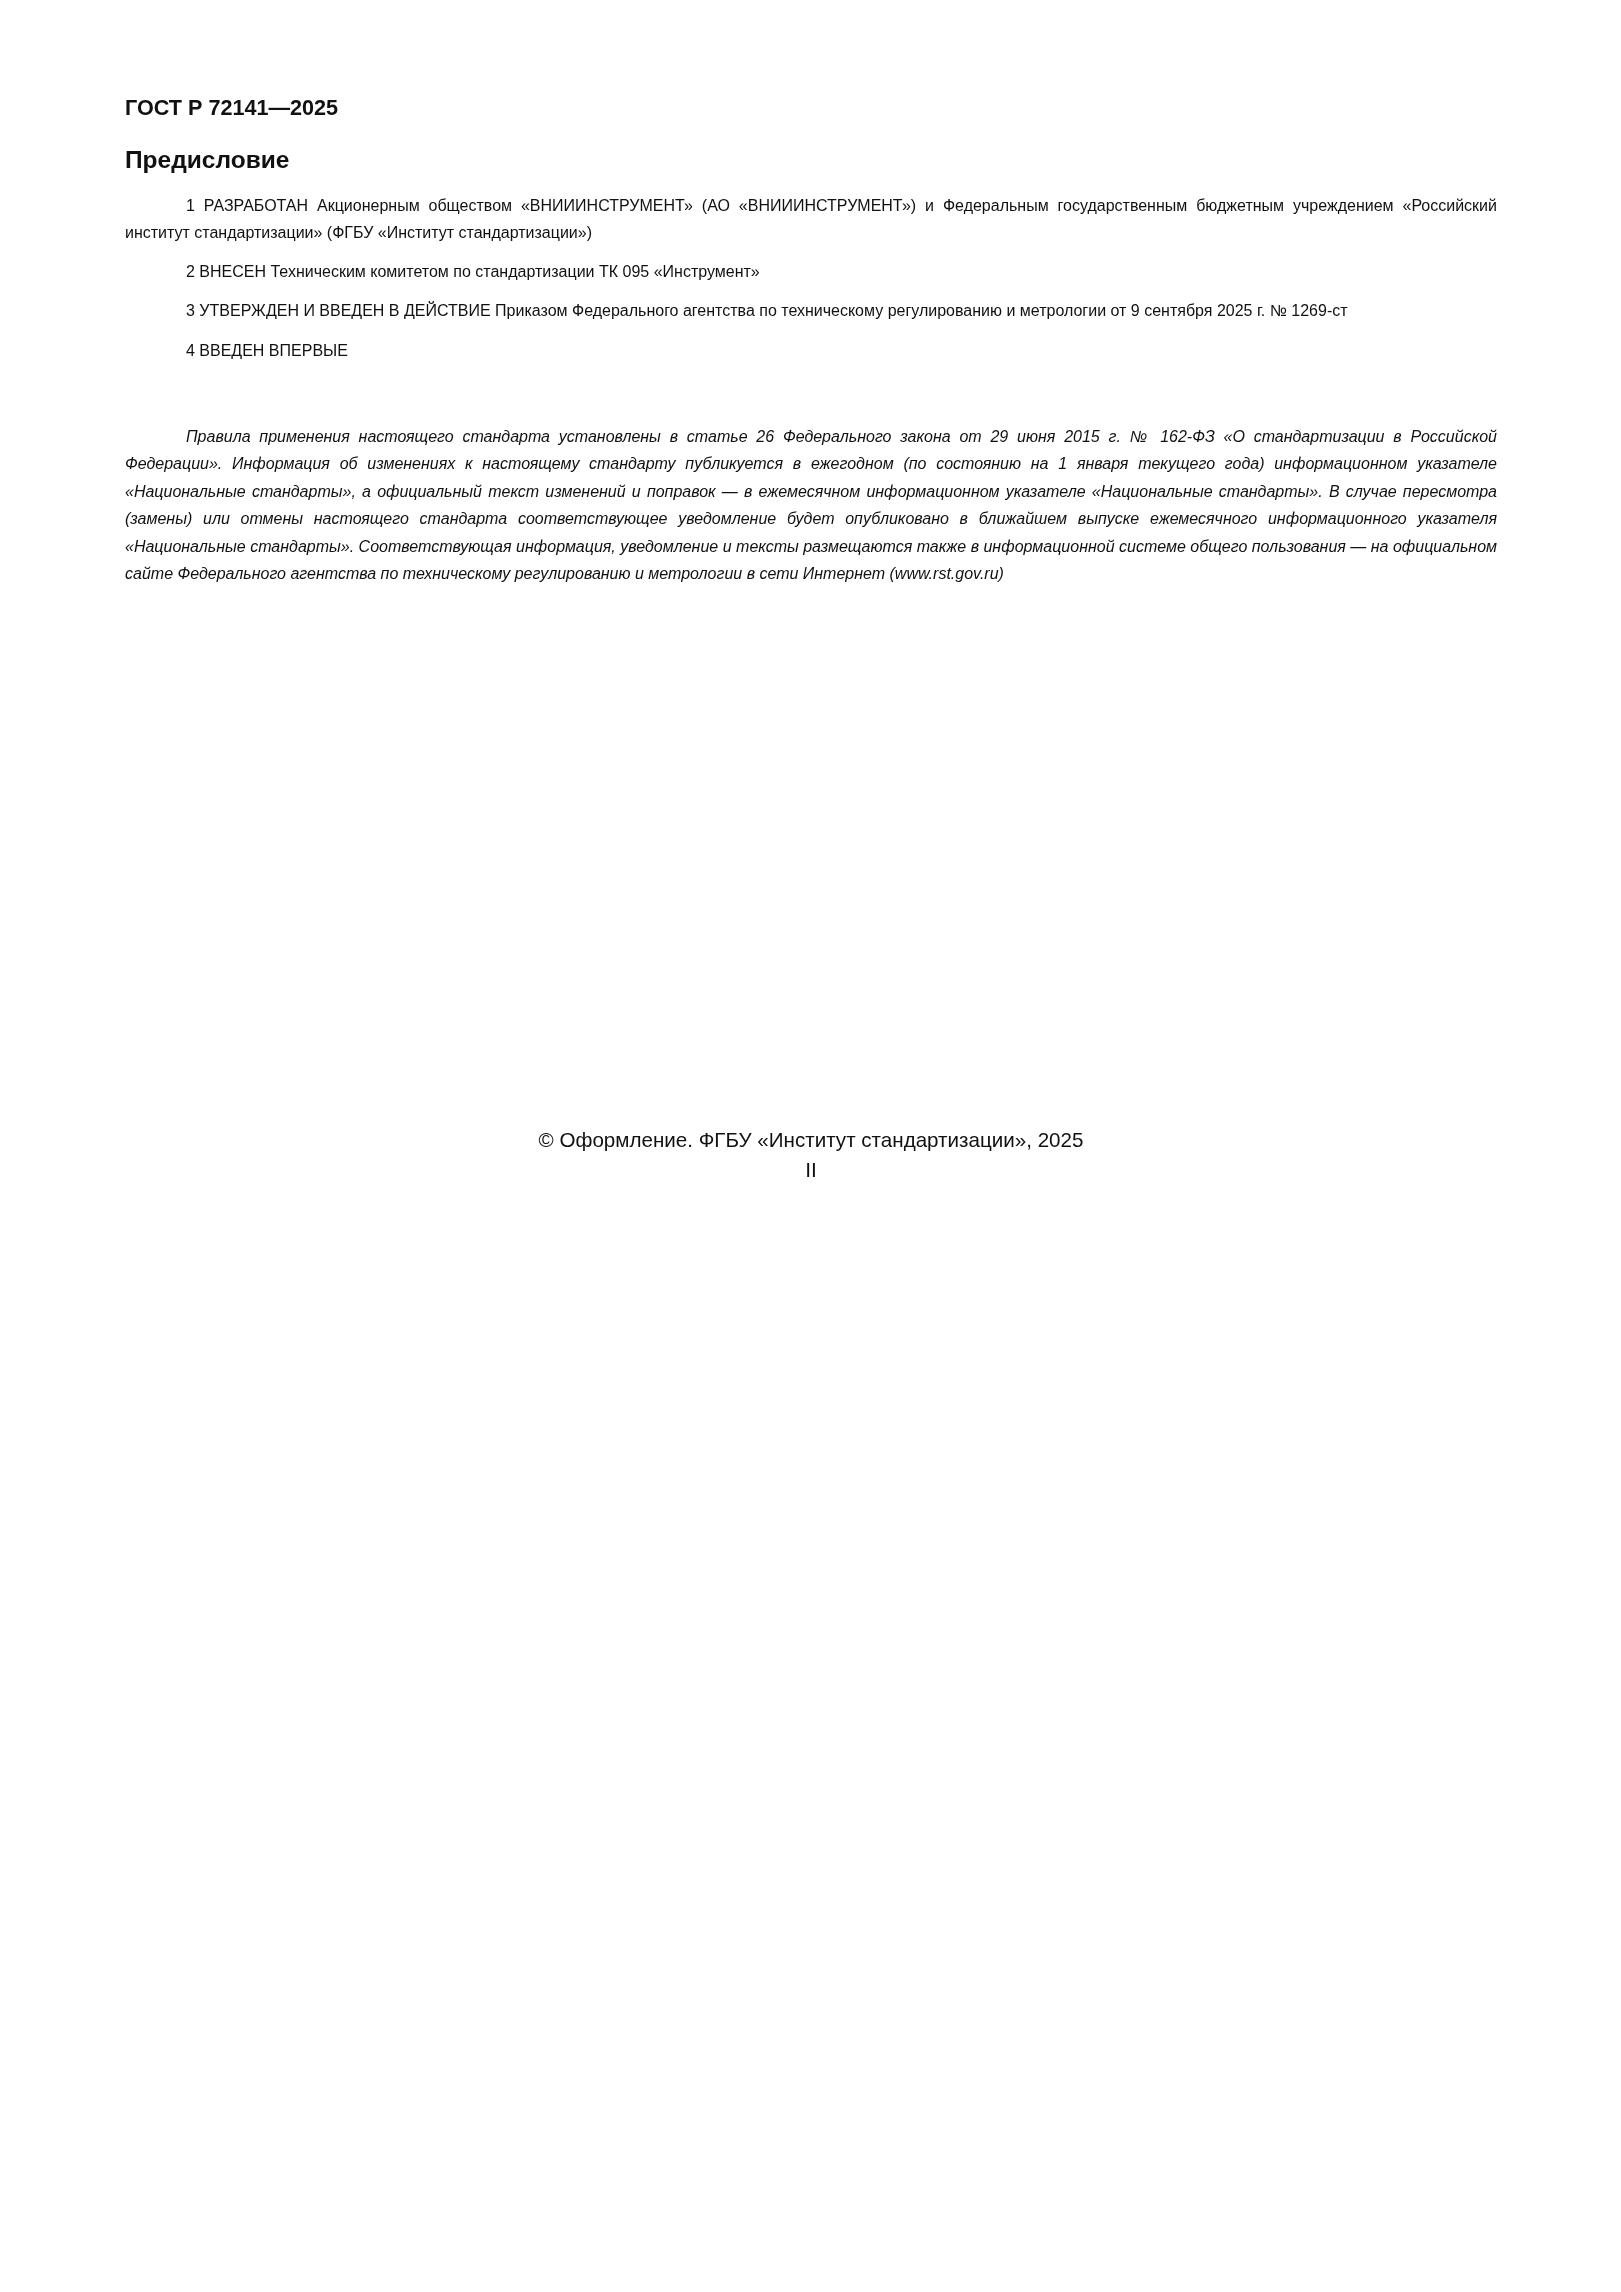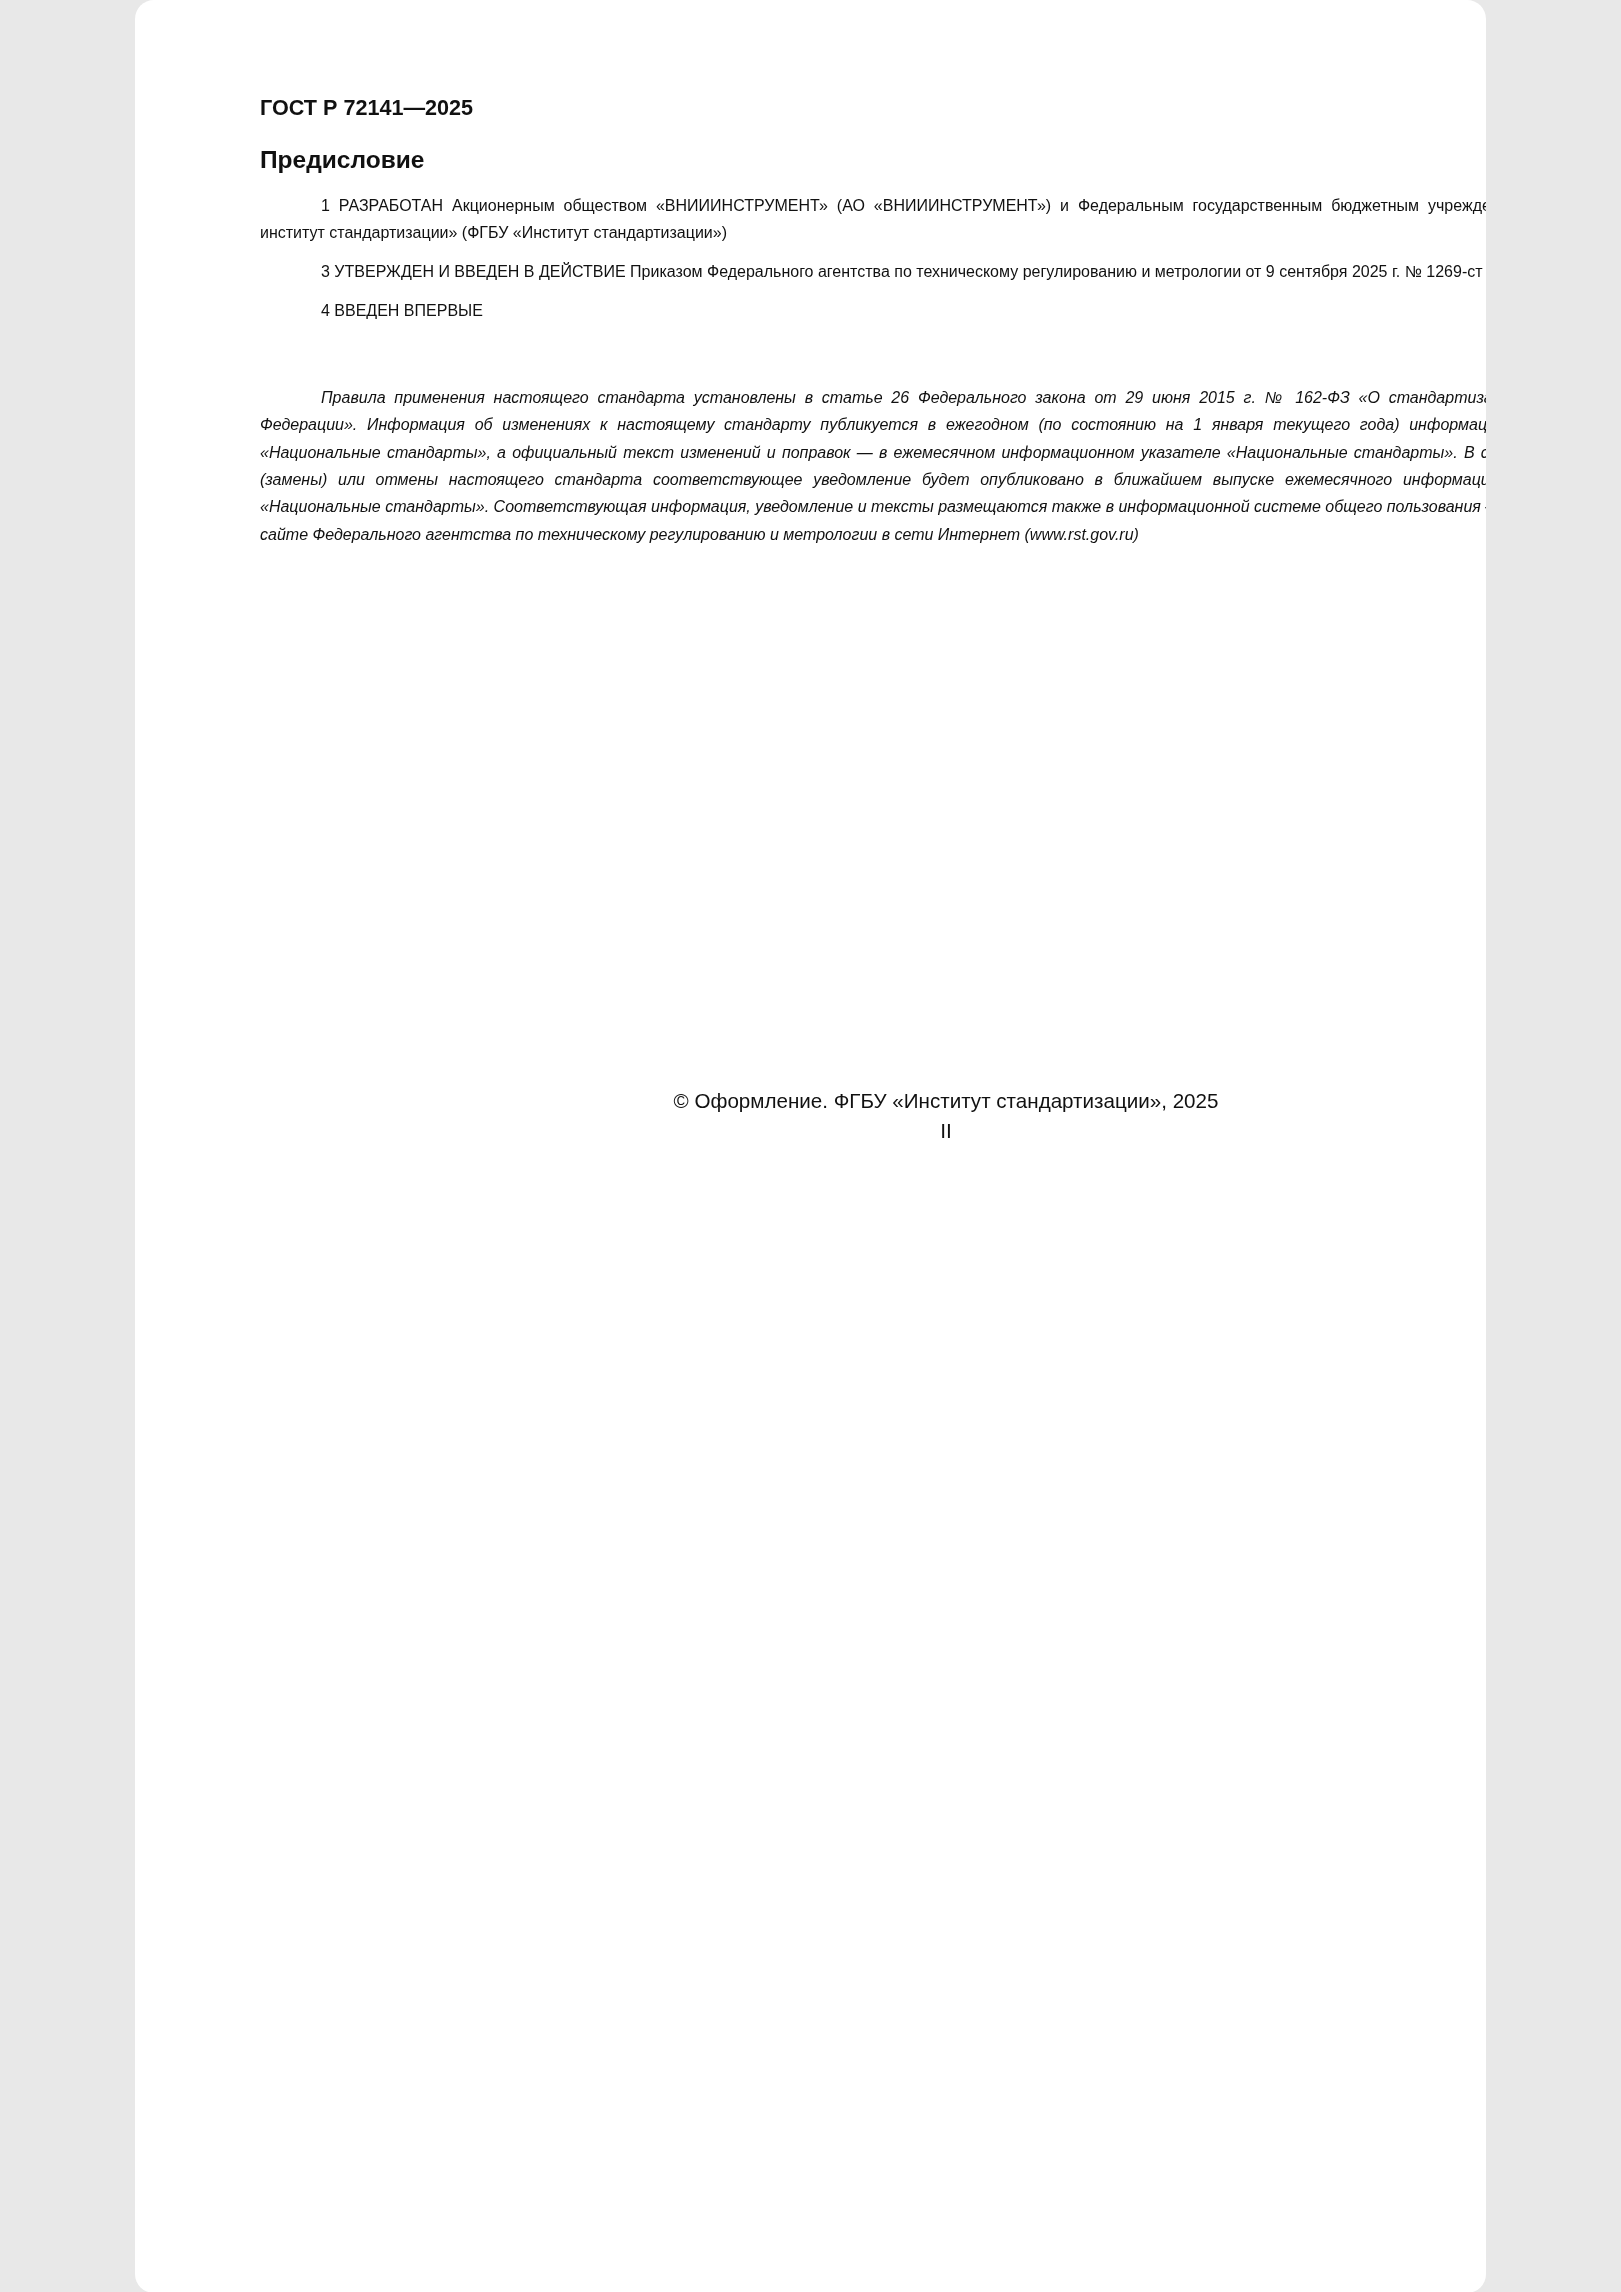--- a/index.html
+++ b/index.html
@@ -2,28 +2,27 @@
 <html><head>
 <meta charset="utf-8">
 <style>
   html, body {
     margin: 0;
     padding: 0;
     background: #e8e8e8;
   }
   .page {
     position: relative;
-    width: 1351px;
+    width: 1621px;
     height: 2293px;
     margin: 0 auto;
     background: #ffffff;
     font-family: "Liberation Sans", sans-serif;
     color: #111111;
     overflow: hidden;
-    border-radius: 19px;
   }
   .content {
     position: absolute;
     left: 125px;
     width: 1372px;
     top: 0;
     padding-top: 94px;
   }
   .doc-code {
     margin: 0;
@@ -79,20 +78,21 @@
 
 <div class="page">
   <div class="content">
 
     <p class="doc-code">ГОСТ Р 72141—2025</p>
 
     <h1 class="title">Предисловие</h1>
 
     <p class="para indent item-first">1 РАЗРАБОТАН Акционерным обществом «ВНИИИНСТРУМЕНТ» (АО «ВНИИИНСТРУМЕНТ») и Федеральным государственным бюджетным учреждением «Российский институт стандартизации» (ФГБУ «Институт стандартизации»)</p>
 
+    <p class="para indent item">2 ВНЕСЕН Техническим комитетом по стандартизации ТК 095 «Инструмент»</p>
 
     <p class="para indent item">3 УТВЕРЖДЕН И ВВЕДЕН В ДЕЙСТВИЕ Приказом Федерального агентства по техническому регулированию и метрологии от 9 сентября 2025 г. № 1269-ст</p>
 
     <p class="para indent item">4 ВВЕДЕН ВПЕРВЫЕ</p>
 
     <p class="para indent legal">Правила применения настоящего стандарта установлены в статье 26 Федерального закона от 29 июня 2015 г. № 162-ФЗ «О стандартизации в Российской Федерации». Информация об изменениях к настоящему стандарту публикуется в ежегодном (по состоянию на 1 января текущего года) информационном указателе «Национальные стандарты», а официальный текст изменений и поправок — в ежемесячном информационном указателе «Национальные стандарты». В случае пересмотра (замены) или отмены настоящего стандарта соответствующее уведомление будет опубликовано в ближайшем выпуске ежемесячного информационного указателя «Национальные стандарты». Соответствующая информация, уведомление и тексты размещаются также в информационной системе общего пользования — на официальном сайте Федерального агентства по техническому регулированию и метрологии в сети Интернет (www.rst.gov.ru)</p>
 
     <p class="copyright">© Оформление. ФГБУ «Институт стандартизации», 2025</p>
 
 

